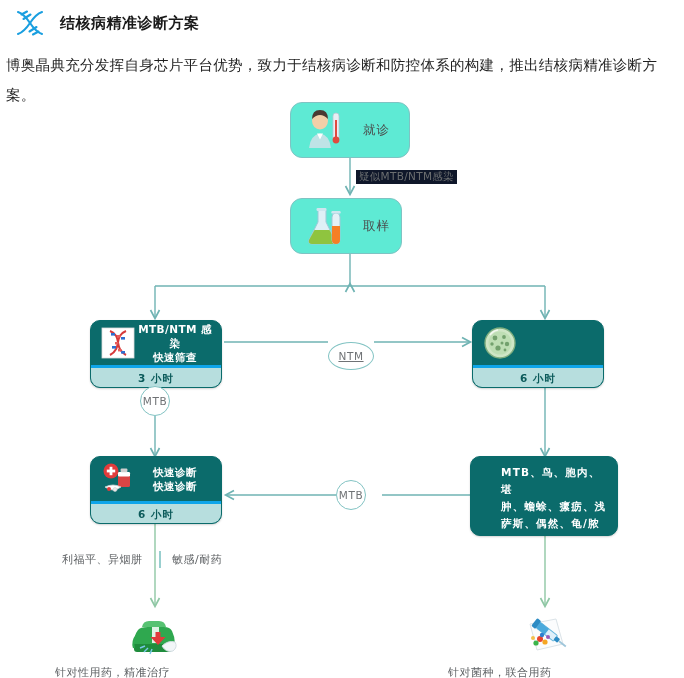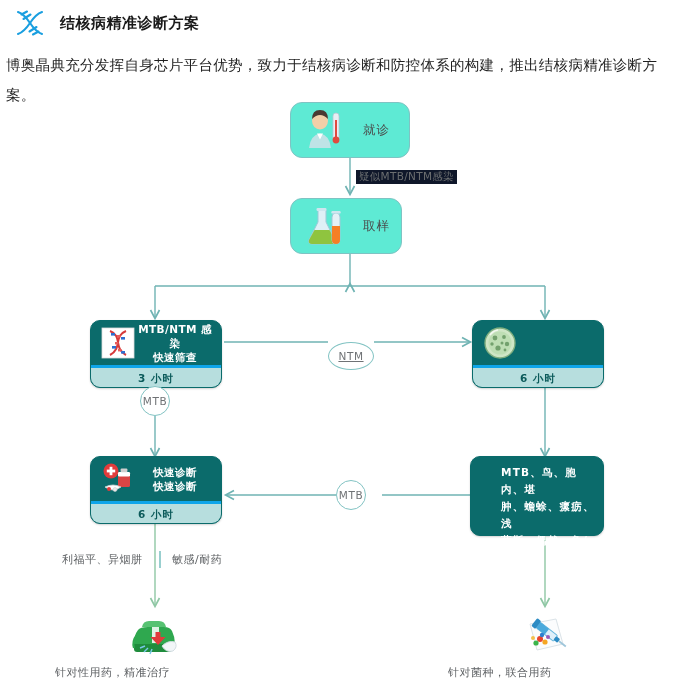--- a/index.html
+++ b/index.html
@@ -355,21 +355,21 @@
         </svg>
       </span>
       <span class="txt">
         <span>快速诊断</span><br>
         <span>快速诊断</span>
       </span>
     </div>
     <div class="foot">6 小时</div>
   </div>
 
-  <div class="node-list" style="left:470px; top:346px; width:134px; height:80px;padding-left:30px;">
+  <div class="node-list" style="left:470px; top:346px; width:148px; height:80px;padding-left:30px;">
     <div>MTB、鸟、胞内、堪</div>
     <div>肿、蟾蜍、瘰疬、浅</div>
     <div>萨斯、偶然、龟/脓</div>
   </div>
 
   <div class="bubble circ" style="left:336px; top:370px;">MTB</div>
 
   <div class="caption" style="left:62px; top:442px; width:96px;">利福平、异烟肼</div>
   <div class="caption" style="left:172px; top:442px; width:70px;">敏感/耐药</div>
 

